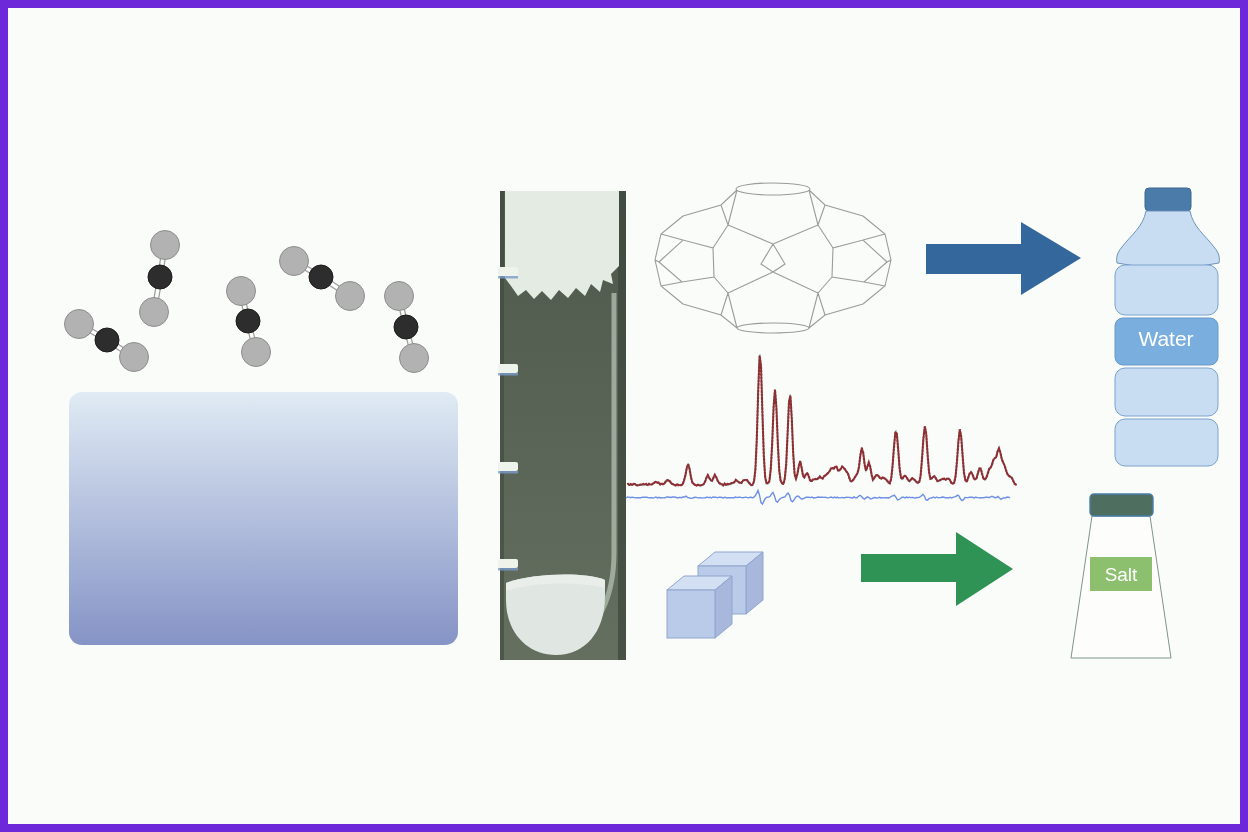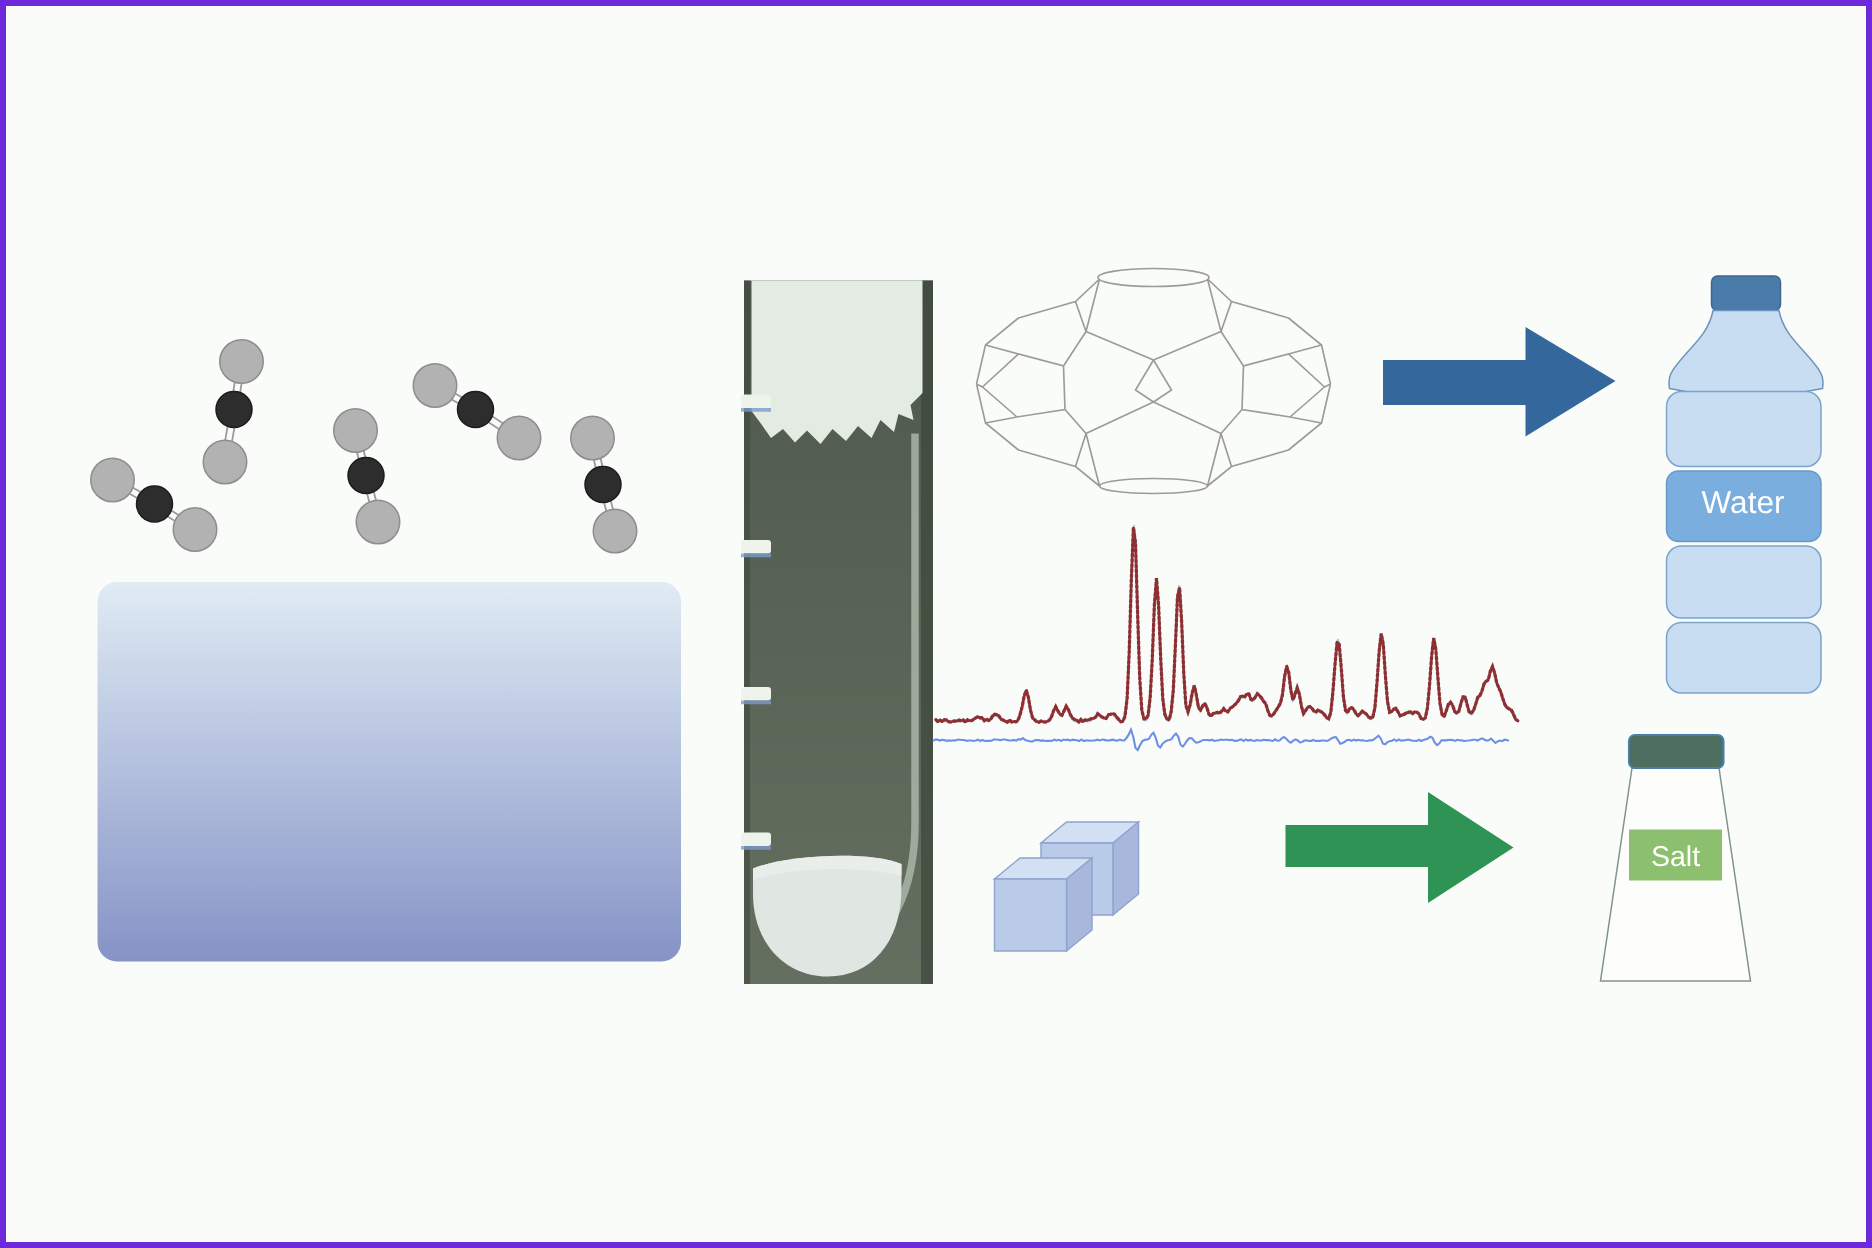--- a/index.html
+++ b/index.html
@@ -1,20 +1,20 @@
 <!DOCTYPE html>
 <html><head>
 <meta charset="utf-8">
 <style>
   html,body{margin:0;padding:0;background:#e8eef2;}
   .frame{
     position:relative;
     width:1248px;height:832px;
     box-sizing:border-box;
-    border:4px solid #6d28d9;
+    border:8px solid #6d28d9;
     background:#fafcf9;
     font-family:"Liberation Sans", sans-serif;
     overflow:hidden;
   }
   svg{display:block;}
   text{font-family:"Liberation Sans", sans-serif;}
 </style>
 </head>
 <body>
 

